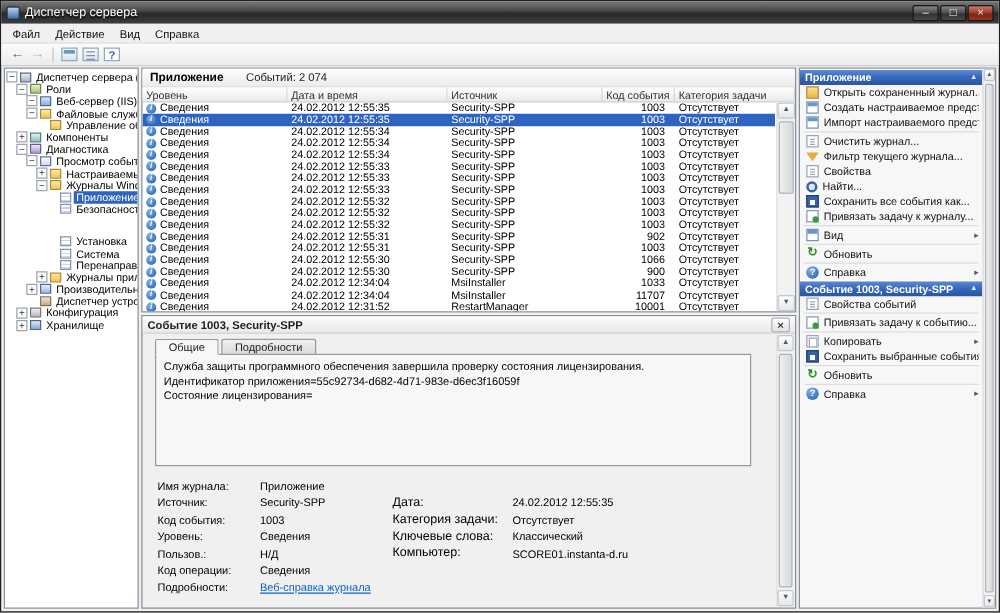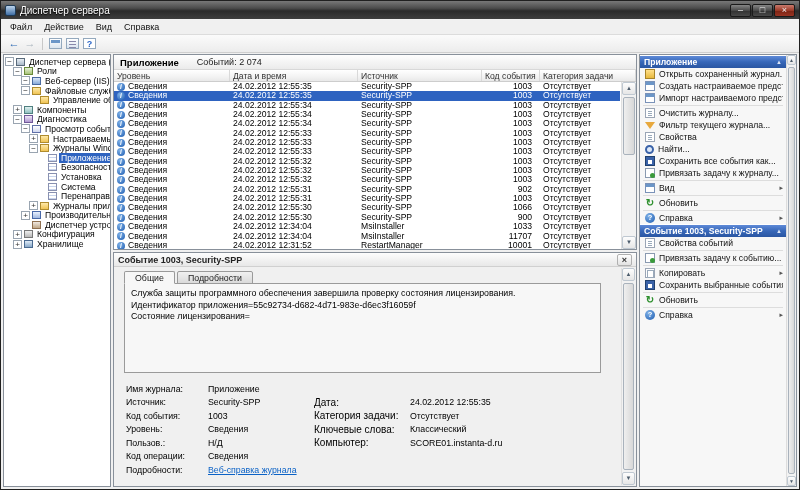--- a/index.html
+++ b/index.html
@@ -199,21 +199,21 @@
         <div class="tnode" style="padding-left: 33px;">
           <span class="expander hid"></span>
           <span class="tic ic-log"></span>
           <span class="tlabel sel">Приложение</span>
         </div>
         <div class="tnode" style="padding-left: 33px;">
           <span class="expander hid"></span>
           <span class="tic ic-log"></span>
           <span class="tlabel">Безопасность</span>
         </div>
-        <div class="tnode" style="padding-left: 33px;">
+        <div class="tnode" style="padding-left: 33px; margin-top: 16px;">
           <span class="expander hid"></span>
           <span class="tic ic-log"></span>
           <span class="tlabel">Установка</span>
         </div>
         <div class="tnode" style="padding-left: 33px;">
           <span class="expander hid"></span>
           <span class="tic ic-log"></span>
           <span class="tlabel">Система</span>
         </div>
         <div class="tnode" style="padding-left: 33px;">
@@ -486,21 +486,21 @@
               <span class="ai ai-create-view"></span>
               <span class="alab">Создать настраиваемое представ...</span>
             </div>
             <div class="aitem">
               <span class="ai ai-import-view"></span>
               <span class="alab">Импорт настраиваемого представ...</span>
             </div>
             <div class="asep"></div>
             <div class="aitem">
               <span class="ai ai-clear-log"></span>
-              <span class="alab">Очистить журналу...</span>
+              <span class="alab">Очистить журнал...</span>
             </div>
             <div class="aitem">
               <span class="ai ai-filter"></span>
               <span class="alab">Фильтр текущего журнала...</span>
             </div>
             <div class="aitem">
               <span class="ai ai-properties"></span>
               <span class="alab">Свойства</span>
             </div>
             <div class="aitem">

